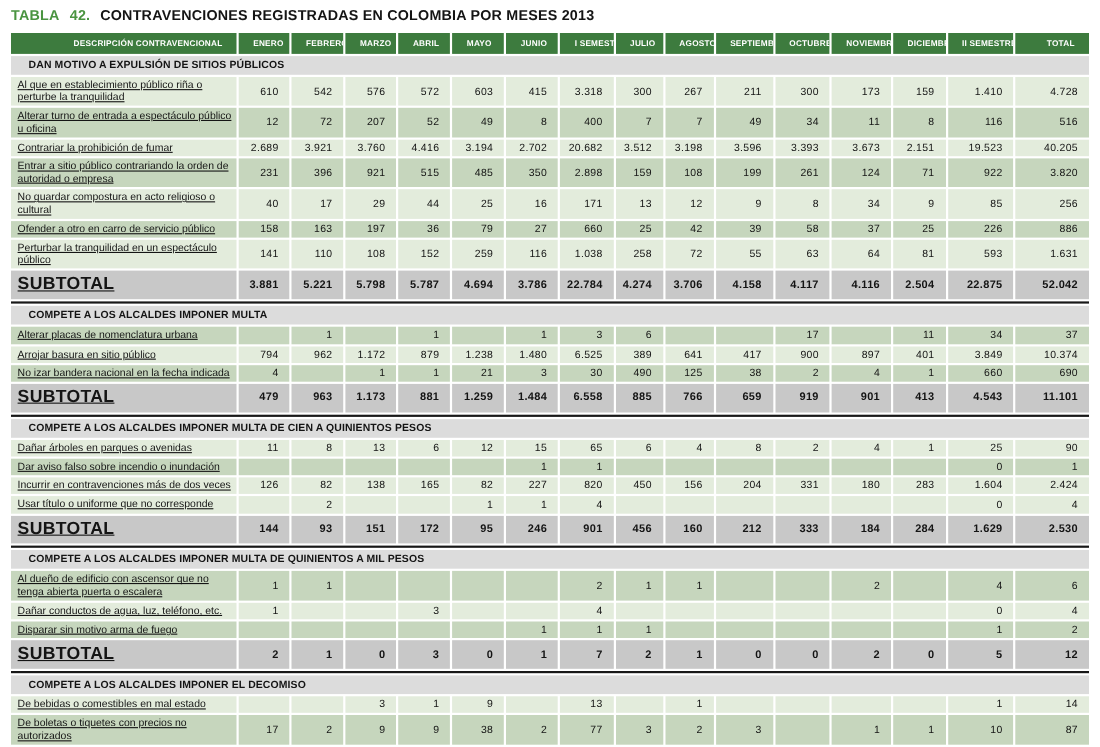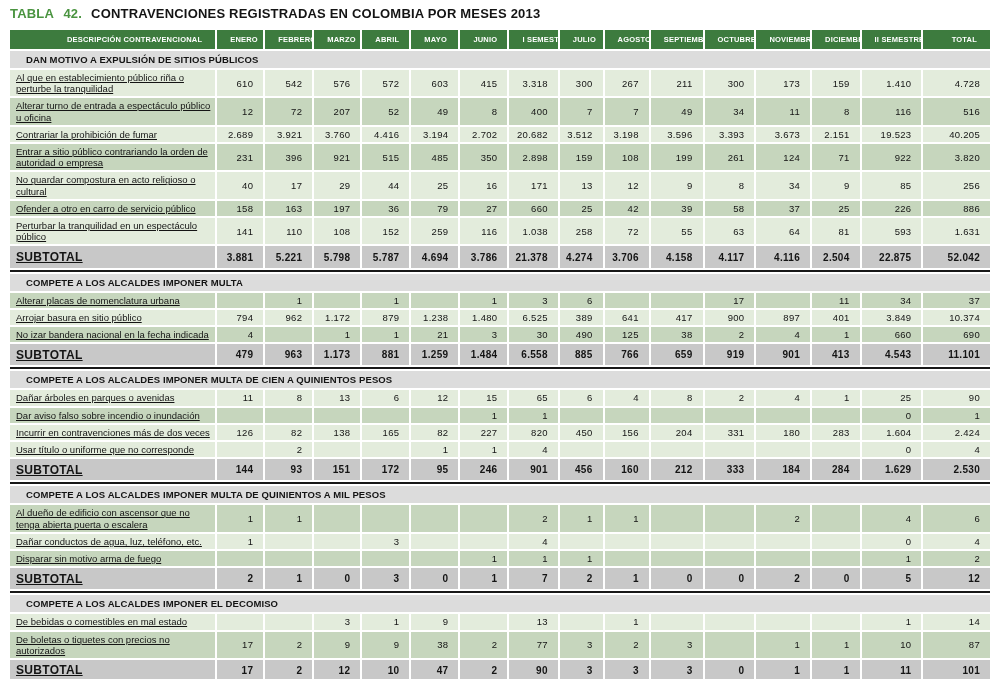--- a/index.html
+++ b/index.html
@@ -24,21 +24,21 @@
   td { vertical-align:middle; color:#141414; }
   td.section {
     background:var(--section-gray,#dcdcdc); font-weight:bold; font-size:9.5px;
     padding:3px 16px; letter-spacing:0.1px;
   }
   td.desc { font-size:9.5px; line-height:1.18; padding:2px 4px 2px 6px;text-decoration:underline; }
   td.num  { font-size:9.5px; text-align:right; padding:2px 10px 2px 1px; letter-spacing:0.3px; overflow:hidden; }
   tr.row-light td { background:var(--row-light,#e3ecdc); }
   tr.row-dark  td { background:var(--row-dark,#c6d6bd); }
   tr.subtotal-row td { background:var(--subtotal-gray,#c8c8c8); font-weight:bold; }
-  tr.subtotal-row td.desc { font-size:12px; padding:3.5px 4px 3.5px 6px; letter-spacing:0.3px; }
+  tr.subtotal-row td.desc { font-size:16px; padding:3.5px 4px 3.5px 6px; letter-spacing:0.3px; }
   tr.subtotal-row td.num  { font-size:10px; padding:3.5px 10px 3.5px 1px; }
   td.divider { background:#181818; height:2px; padding:0; line-height:0; font-size:0; }
 </style>
 </head>
 <body>
 
 <div class="page">
   <div class="title">
     <span class="green">TABLA 42.</span><span>CONTRAVENCIONES REGISTRADAS EN COLOMBIA POR MESES 2013</span>
   </div>
@@ -213,21 +213,21 @@
           <td class="num">1.631</td>
         </tr>
         <tr class="subtotal-row">
           <td class="desc">SUBTOTAL</td>
           <td class="num">3.881</td>
           <td class="num">5.221</td>
           <td class="num">5.798</td>
           <td class="num">5.787</td>
           <td class="num">4.694</td>
           <td class="num">3.786</td>
-          <td class="num">21.378</td>
+          <td class="num">22.784</td>
           <td class="num">4.274</td>
           <td class="num">3.706</td>
           <td class="num">4.158</td>
           <td class="num">4.117</td>
           <td class="num">4.116</td>
           <td class="num">2.504</td>
           <td class="num">22.875</td>
           <td class="num">52.042</td>
         </tr>
         <tr>

